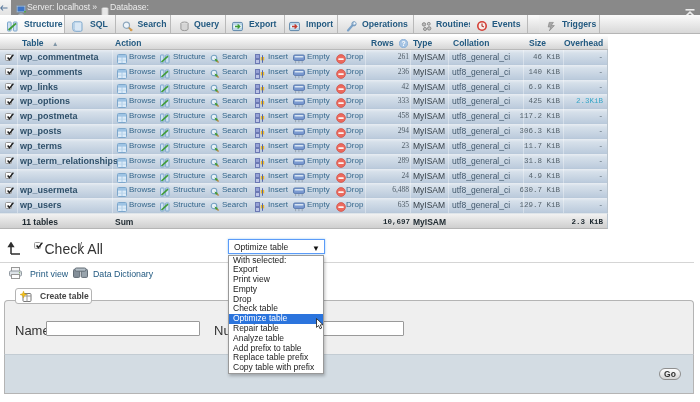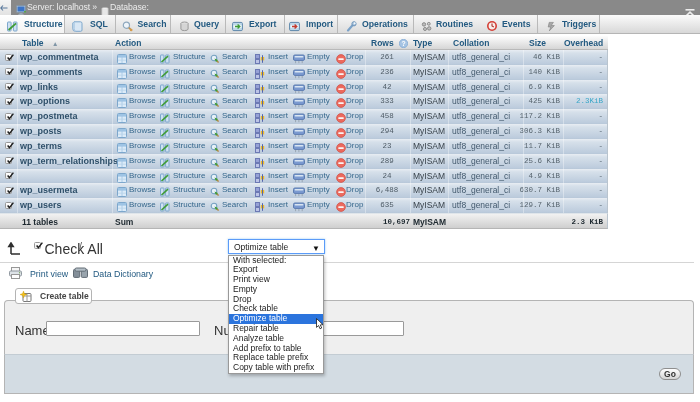--- a/index.html
+++ b/index.html
@@ -18,21 +18,21 @@
 
 #thead { position:absolute; left:0; top:36px; width:608px; height:14px; background:linear-gradient(#fdfdfd,#d6d6d6); border-bottom:1px solid #b9b9b9; }
 #thead span { position:absolute; top:0; height:14px; line-height:15px; font-weight:bold; font-size:8.5px; color:#235a81; }
 
 
 .row { position:absolute; left:0; width:608px; height:14.82px; border-right:1px solid #b9c4ce; background:linear-gradient(#e8edf3 0%,#d6e0ea 20%,#bdccdd 90%,#b7c7d8 100%); }
 .row span { position:absolute; top:0; height:14.82px; line-height:14.82px; }
 .tname { left:20px; font-weight:bold; font-size:9px; color:#2f506a; }
 .alink { font-size:8px; color:#35678c; }
 .aicon { top:2px !important; }
-.num  { left:365px; width:45px; text-align:center; padding-right:1px; font-family:Liberation Mono, monospace; font-size:7.5px; color:#4e5b66; }
+.num  { left:365px; width:45px; text-align:right; padding-right:1px; font-family:Liberation Serif, serif; font-size:7.5px; color:#4e5b66; }
 .typ  { left:413px; font-size:8.5px; color:#38424a; }
 .coll { left:452px; font-size:8.5px; color:#42596d; }
 .siz  { left:490px; width:73px; text-align:right; padding-right:3px; white-space:nowrap; font-family:"Liberation Mono",monospace; font-size:7.5px; color:#57646e; }
 .ovh  { left:563px; width:45px; text-align:right; padding-right:5px; font-family:"Liberation Mono",monospace; font-size:7.5px; }
 
 
 .vsep { position:absolute; top:50px; height:163px; width:1px; background:rgba(255,255,255,0.35); }
 
 
 #sumrow { position:absolute; left:0; top:213px; width:608px; height:16px; background:linear-gradient(#f2f2f2,#cfcfcf); border-top:1px solid #dfe5ea; border-bottom:1px solid #b5b5b5; border-right:1px solid #b9c4ce; }
@@ -148,21 +148,21 @@
     </div>
 <div class="tab" style="left:414px;width:67px">
       <span style="position:absolute;left:7px;top:3px"><svg width="11" height="11" viewBox="0 0 11 11">
           <circle cx="3" cy="3.4" r="1.7" fill="#bdbdbd" stroke="#8a8a8a"></circle>
           <circle cx="7.8" cy="2.8" r="1.4" fill="#d2d2d2" stroke="#8a8a8a"></circle>
           <circle cx="4" cy="8" r="1.5" fill="#c8c8c8" stroke="#8a8a8a"></circle>
           <circle cx="8.2" cy="7.4" r="1.7" fill="#bdbdbd" stroke="#8a8a8a"></circle>
         </svg></span>
       <span class="tlabel" style="left:22px">Routines</span>
     </div>
-<div class="tab" style="left:480px;width:58px">
+<div class="tab" style="left:470px;width:58px">
       <span style="position:absolute;left:6px;top:3px"><svg width="12" height="12" viewBox="0 0 12 12">
           <circle cx="6" cy="6" r="5" fill="#d43f35"></circle>
           <circle cx="6" cy="6" r="3.4" fill="#f7eeea"></circle>
           <path d="M6 3.6 V6 L7.8 7" stroke="#b03028" stroke-width="1.1" fill="none"></path>
         </svg></span>
       <span class="tlabel" style="left:22px">Events</span>
     </div>
 <div class="tab" style="left:539px;width:61px">
       <span style="position:absolute;left:7px;top:3px"><svg width="11" height="11" viewBox="0 0 11 11">
           <path d="M3.2 1.4 L7.4 1.4 L5.2 4.6 L8.4 4.6 L3.4 9.8 L4.8 6 L2.2 6 Z" fill="#a9a9a9" stroke="#7d7d7d" stroke-width="0.6"></path>
@@ -600,21 +600,21 @@
     <span class="alink" style="left:307px">Empty</span>
     <span class="aicon" style="left:336px"><svg width="10" height="10" viewBox="0 0 10 10">
         <circle cx="5" cy="5" r="4.4" fill="#ec6a5e"></circle>
         <circle cx="5" cy="5" r="4.4" fill="none" stroke="#d04b40" stroke-width="0.7"></circle>
         <rect x="2.3" y="4.2" width="5.4" height="1.7" rx="0.5" fill="#fbf4f3"></rect>
       </svg></span>
     <span class="alink" style="left:346px">Drop</span>
 <span class="num">289</span>
 <span class="typ">MyISAM</span>
 <span class="coll">utf8_general_ci</span>
-<span class="siz">25.6 KiB</span>
+<span class="siz">31.8 KiB</span>
 <span class="ovh" style="color:#5c6b76;">-</span>
 </div>
 <div class="row" style="top:168.56px">
 <span style="position:absolute;left:5px;top:3.5px;width:7px;height:7px;background:linear-gradient(#ffffff,#ececec);border:1px solid #989898;border-radius:1.5px;">
       <svg width="9" height="9" viewBox="0 0 9 9" style="position:absolute;left:-0.5px;top:-2px">
         <path d="M1.6 4.6 L3.4 6.6 L7.4 1.6" stroke="#1e1e1e" stroke-width="1.45" fill="none"></path>
       </svg>
     </span>
 <span class="aicon" style="left:117px"><svg width="10" height="10" viewBox="0 0 10 10">
         <rect x="0.5" y="0.5" width="9" height="9" rx="1" fill="#dcebf8" stroke="#7da7cc"></rect>

